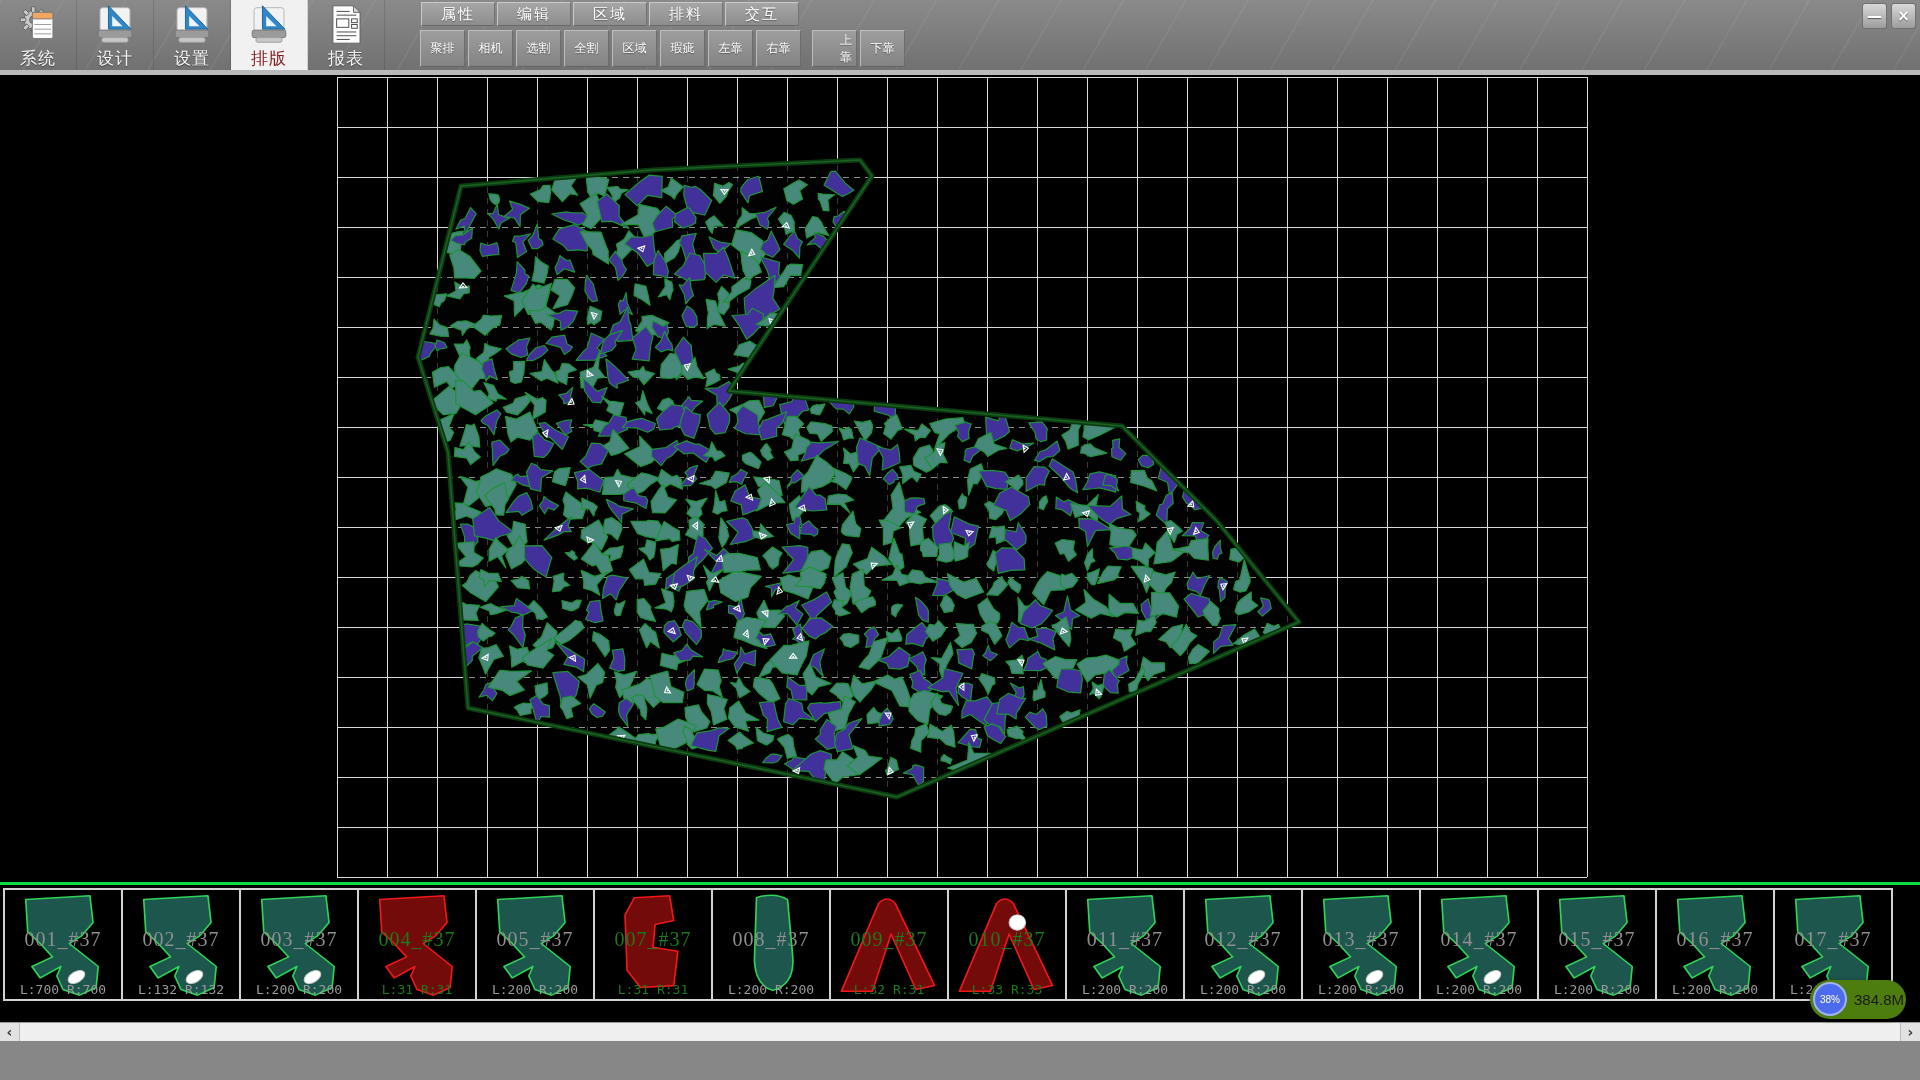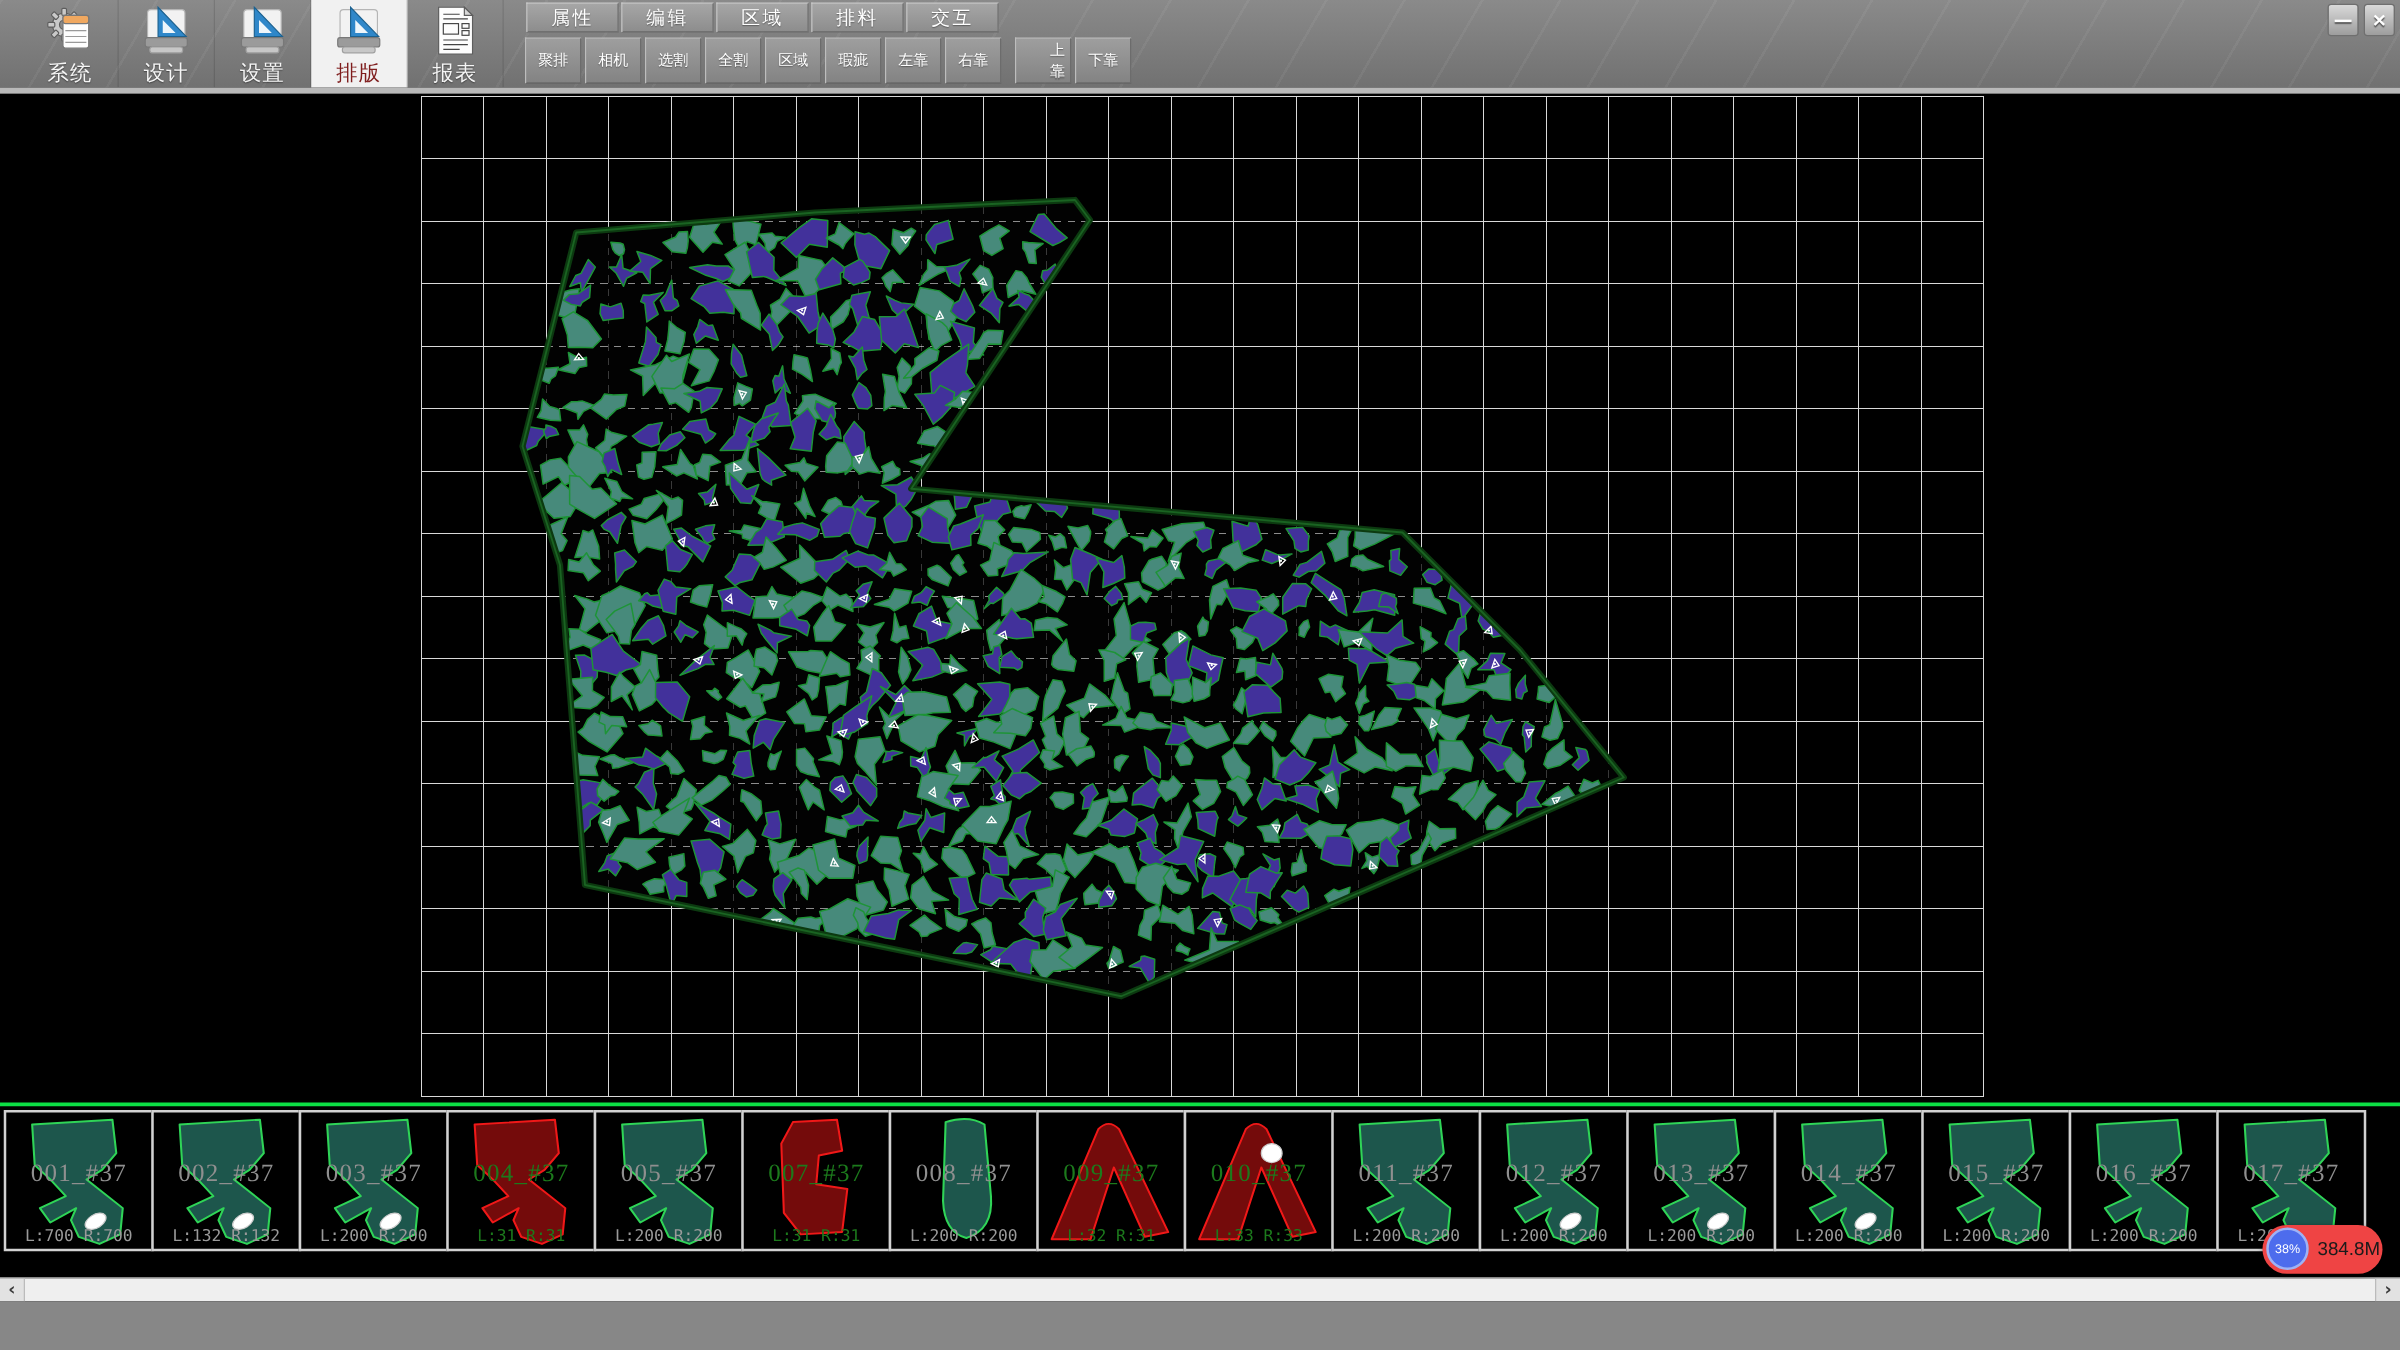--- a/index.html
+++ b/index.html
@@ -3,21 +3,21 @@
 <meta charset="utf-8">
 <style>
   html,body{margin:0;padding:0;width:1920px;height:1080px;background:#000;overflow:hidden;
             font-family:"Liberation Sans",sans-serif;-webkit-font-smoothing:antialiased;}
   
   .titlebar{position:absolute;left:0;top:0;width:1920px;height:70px;
     background:linear-gradient(#8a8a8a,#757575);
     background-image:repeating-linear-gradient(120deg,rgba(255,255,255,.05) 0 2px,transparent 2px 54px),
                      linear-gradient(#8a8a8a,#717171);}
   .divider{position:absolute;left:0;top:70px;width:1920px;height:5px;background:#b9b9b9;border-bottom:1px solid #5e5e5e;}
-  .modbar{position:absolute;left:0;top:0;height:82px;display:flex;padding-left:18px;}
+  .modbar{position:absolute;left:0;top:0;height:82px;display:flex;}
   .mod{width:77px;height:70px;display:flex;flex-direction:column;align-items:center;justify-content:flex-start;
        padding-top:3px;box-sizing:border-box;cursor:pointer;border-right:1px solid rgba(0,0,0,.12);}
   .mod.active{background:#f1f1f1;}
   .modlabel{font-size:17px;color:#f5f5f5;text-shadow:0 1px 1px rgba(0,0,0,.45);margin-top:1px;letter-spacing:1px;}
   .mod.active .modlabel{color:#7f1d1d;text-shadow:none;}
   .tabrow{position:absolute;left:421px;top:2px;display:flex;}
   .tab{width:74px;height:24px;margin-right:2px;display:flex;align-items:center;justify-content:center;
        background:linear-gradient(#a6a6a6,#8d8d8d);border:1px solid;border-color:#c9c9c9 #747474 #6a6a6a #c9c9c9;
        color:#fff;font-size:15px;letter-spacing:2px;text-shadow:0 1px 1px rgba(0,0,0,.4);cursor:pointer;box-sizing:border-box;}
   .toolrow{position:absolute;left:420px;top:30px;display:flex;}
@@ -37,21 +37,21 @@
   .cell{flex:0 0 120px;width:120px;height:113px;border:2px solid #d2d2d2;box-sizing:border-box;position:relative;
         margin-left:-2px;background:#000;cursor:pointer;overflow:hidden;}
   .cell:first-child{margin-left:0;}
   .cell svg{position:absolute;left:0;top:0;width:100%;height:100%;}
   .pieceNum{position:absolute;left:0;right:0;top:38px;text-align:center;font-family:"Liberation Serif","DejaVu Serif",serif;
             font-size:20px;color:#8f8f8f;letter-spacing:1px;pointer-events:none;}
   .pieceInfo{position:absolute;left:0;right:0;bottom:2px;text-align:center;font-family:"DejaVu Sans Mono",monospace;
              font-size:13px;color:#9a9a9a;pointer-events:none;}
   .cell.red .pieceNum,.cell.red .pieceInfo{color:#1c7a1c;}
   
-  .statuspill{position:absolute;left:1810px;top:980px;width:96px;height:39px;background:#ef4444;border-radius:20px;
+  .statuspill{position:absolute;left:1810px;top:980px;width:96px;height:39px;background:#4d7c0f;border-radius:20px;
               box-shadow:0 1px 4px rgba(0,0,0,.45);z-index:5;}
   .pct{position:absolute;left:3px;top:2px;width:34px;height:34px;border-radius:50%;background:#4d6ced;
        border:2px solid #9fb2f4;box-sizing:border-box;color:#fff;font-size:10px;display:flex;align-items:center;justify-content:center;}
   .mem{position:absolute;left:44px;top:0;height:39px;display:flex;align-items:center;font-size:15px;color:#1b1b1b;}
   
   .hscroll{position:absolute;left:0;top:1022px;width:1920px;height:19px;background:#efefef;border-top:1px solid #9a9a9a;box-sizing:border-box;}
   .sbtn{position:absolute;top:0;width:19px;height:18px;background:#e2e2e2;color:#3a3a3a;font-size:14px;font-weight:bold;
         display:flex;align-items:center;justify-content:center;cursor:pointer;font-family:"DejaVu Sans",sans-serif;}
   .sbtn.left{left:0;border-right:1px solid #bbb;}
   .sbtn.right{right:0;border-left:1px solid #bbb;}

